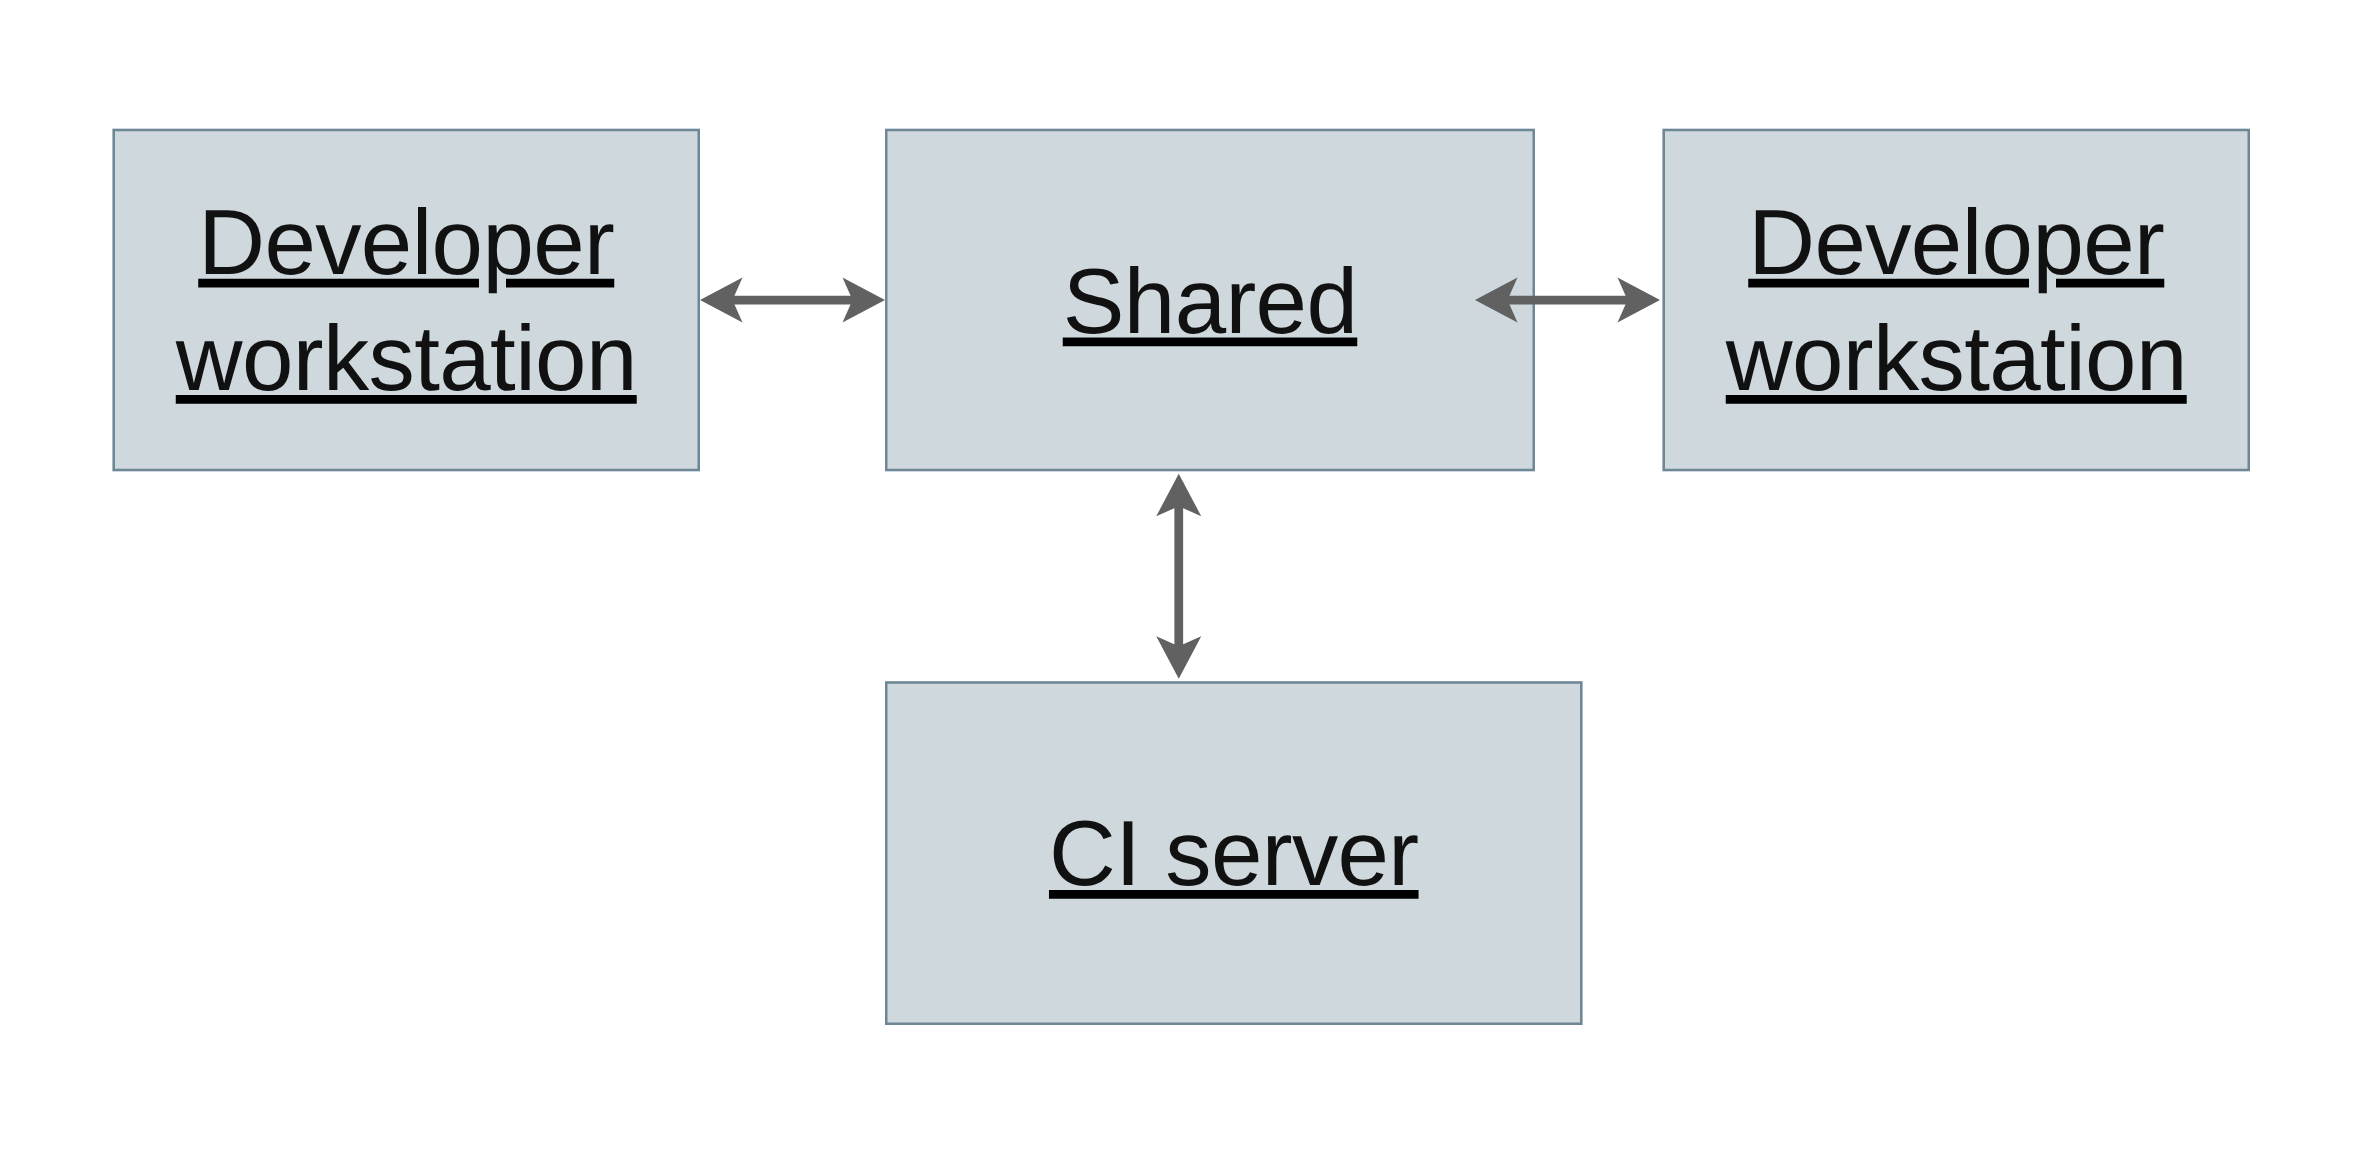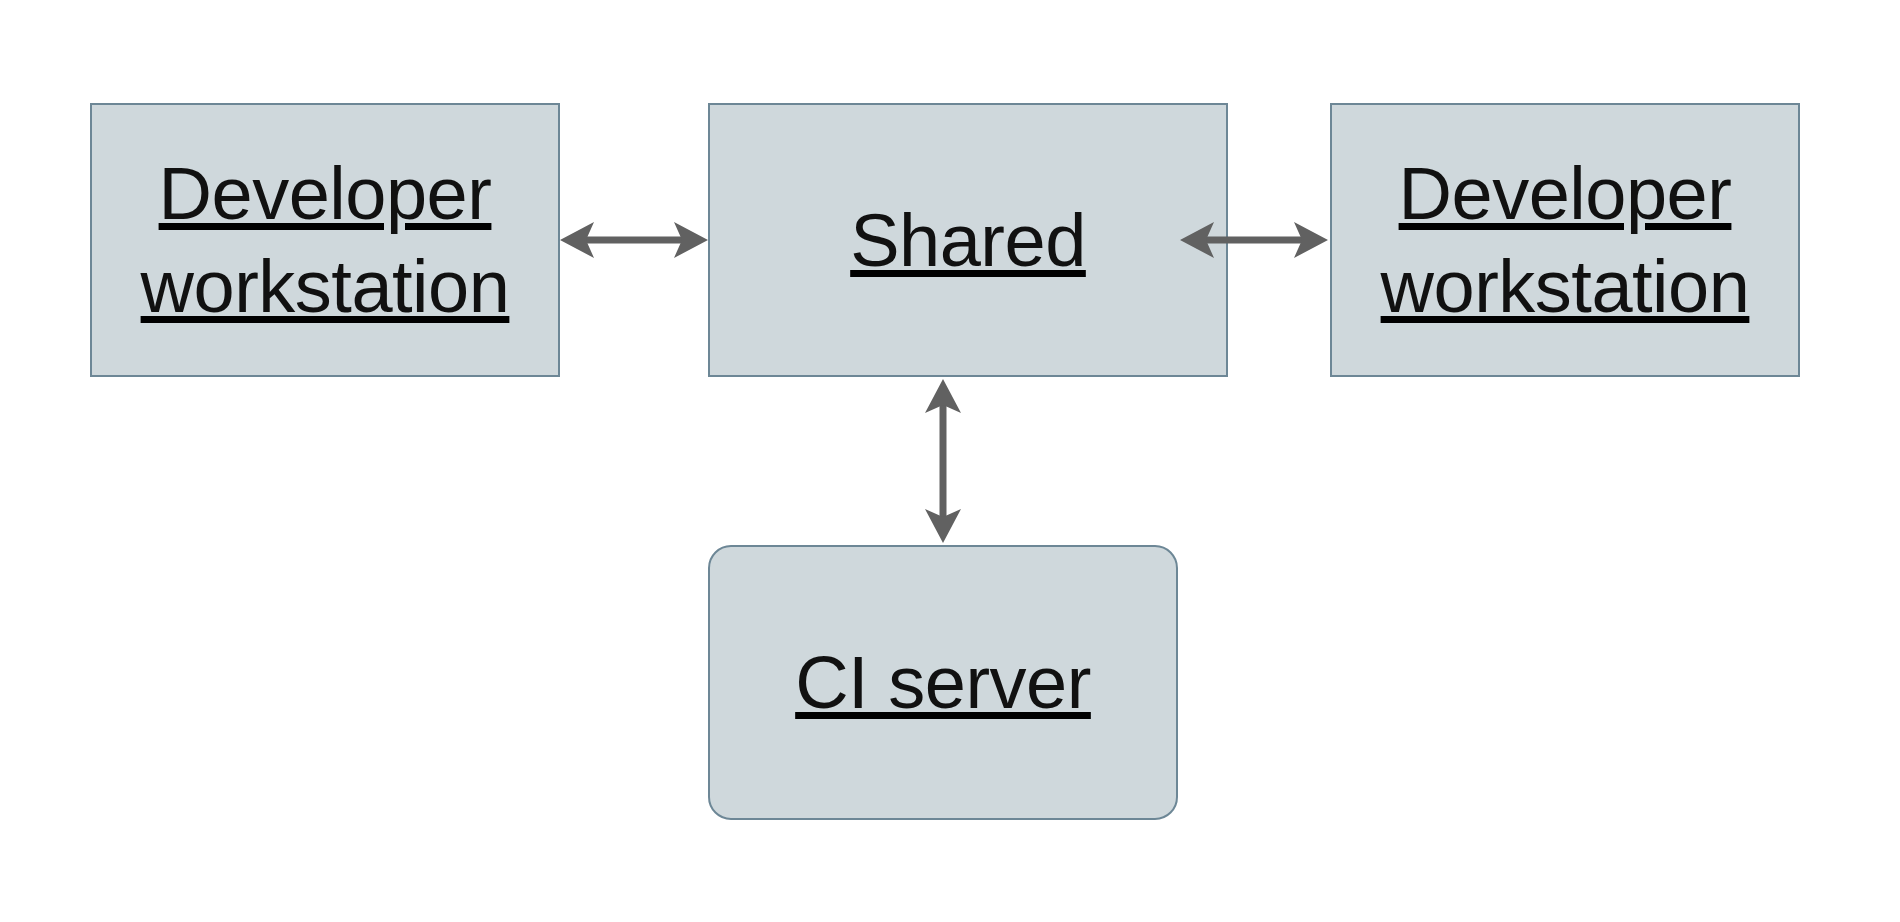--- a/index.html
+++ b/index.html
@@ -31,21 +31,21 @@
     display: block;
     font-size: 74px;
     line-height: 93px;
     letter-spacing: -0.5px;
     color: var(--text-color, #111111);
     white-space: nowrap;
   }
   .node-dev-left   { left: 90px;   top: 103px; width: 470px; height: 274px; }
   .node-cache      { left: 708px;  top: 103px; width: 520px; height: 274px; }
   .node-dev-right  { left: 1330px; top: 103px; width: 470px; height: 274px; }
-  .node-ci         { left: 708px;  top: 545px; width: 470px; height: 275px; border-radius: 23px; }
+  .node-ci         { left: 708px;  top: 545px; width: 558px; height: 275px; }
 
   .arrow {
     position: absolute;
     display: block;
   }
   .arrow-left  { left: 560px;  top: 220px; width: 148px; height: 40px; }
   .arrow-right { left: 1180px; top: 220px; width: 148px; height: 40px; }
   .arrow-down  { left: 923px;  top: 379px; width: 40px;  height: 164px; }
 </style>
 </head>

